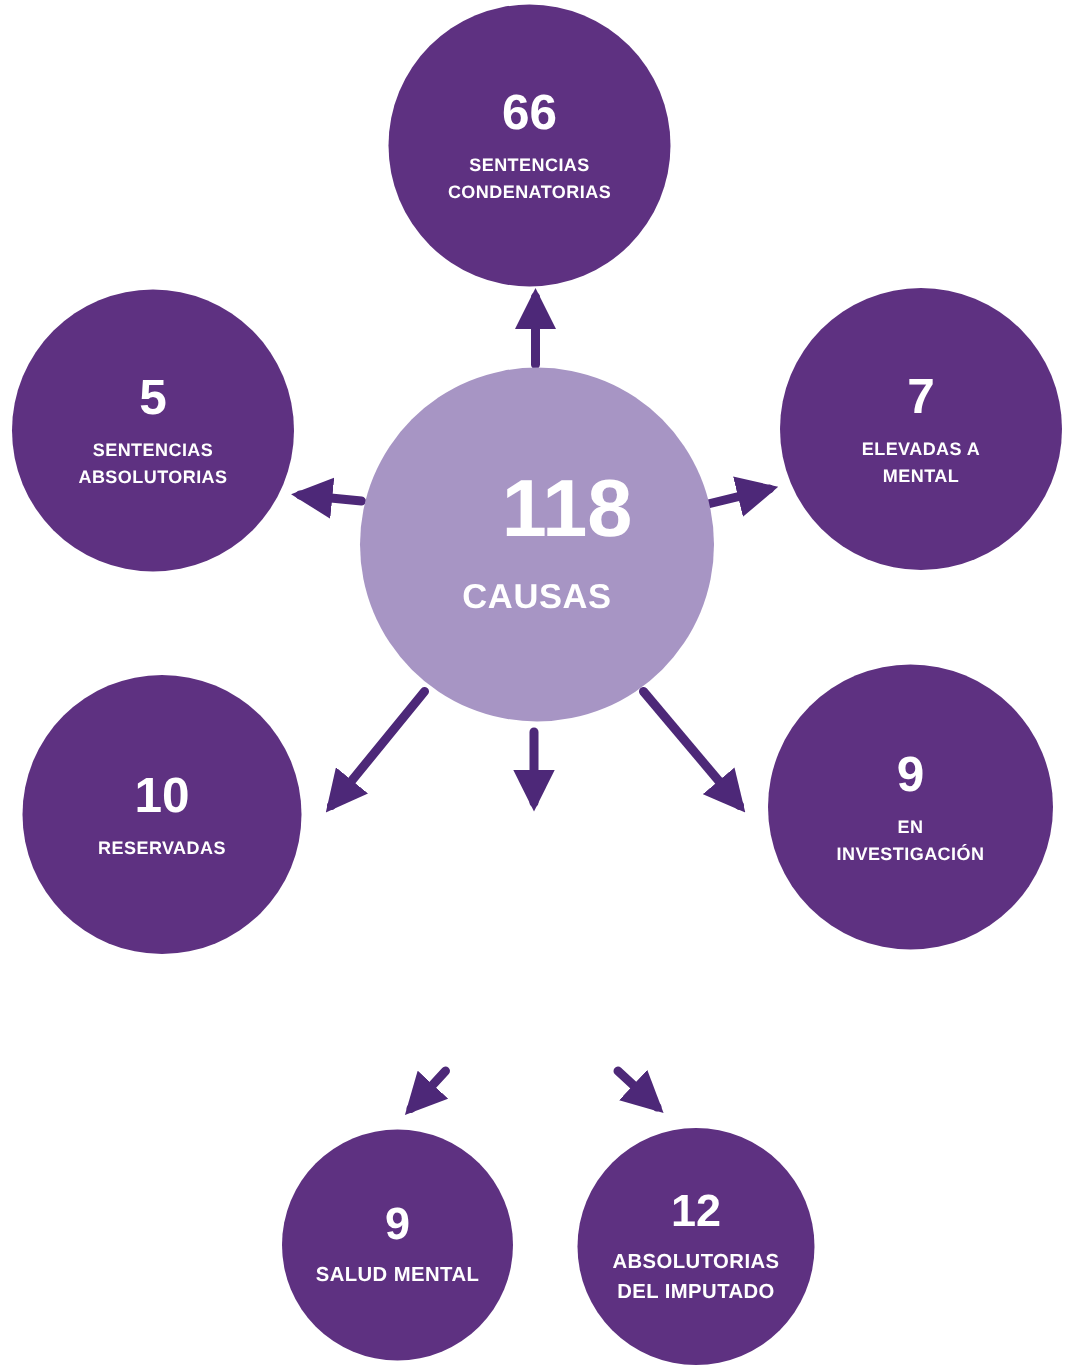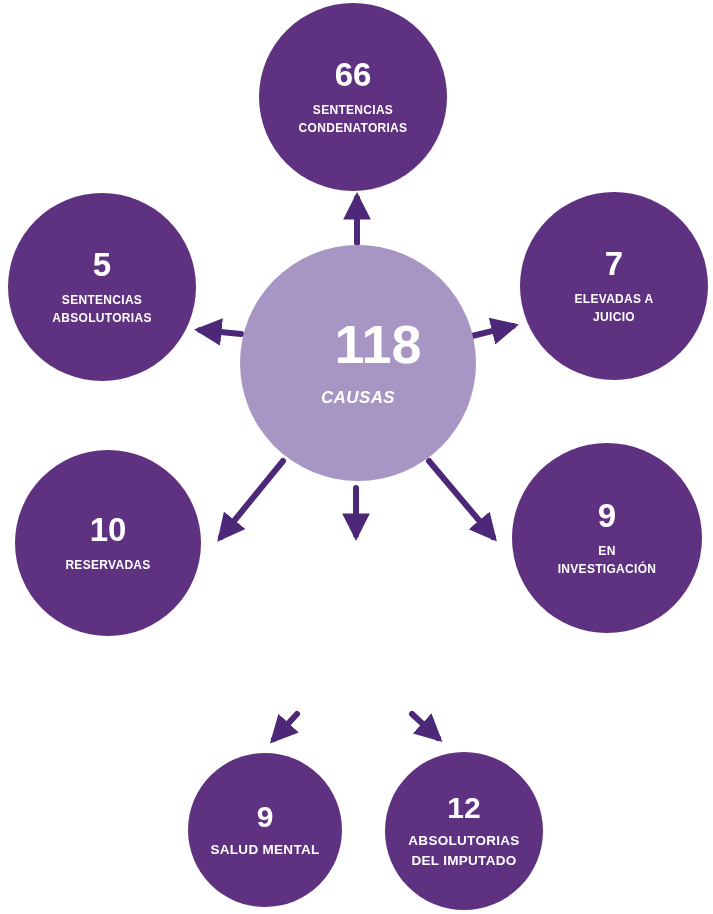--- a/index.html
+++ b/index.html
@@ -40,21 +40,21 @@
     margin-bottom: 7px;
   }
   .num-small { font-size: 30px; }
   .num-center { font-size: 54px; margin-bottom: 10px; margin-left: 40px; }
   .lbl {
     font-weight: 700;
     font-size: 12px;
     line-height: 1.5;
     letter-spacing: 0.3px;
   }
-  .lbl-center { font-size: 17px; line-height: 1.55; letter-spacing: 0.4px; font-style: italic; }
+  .lbl-center { font-size: 23px; line-height: 1.55; letter-spacing: 0.4px; }
   .lbl-sm { font-size: 13.5px; }
   .arrows-layer {
     position: absolute;
     left: 0; top: 0;
     width: 713px; height: 914px;
     pointer-events: none;
   }
   .arrows-layer line {
     stroke: var(--arrow);
     stroke-width: 6;
@@ -96,21 +96,21 @@
 
   <div class="node" style="left:8px; top:193px; width:188px; height:188px;">
     <div class="num">5</div>
     <div class="lbl">SENTENCIAS</div>
     <div class="lbl">ABSOLUTORIAS</div>
   </div>
 
   <div class="node" style="left:520px; top:192px; width:188px; height:188px;">
     <div class="num">7</div>
     <div class="lbl">ELEVADAS A</div>
-    <div class="lbl">JUICIO</div>
+    <div class="lbl">MENTAL</div>
   </div>
 
   <div class="node" style="left:15px; top:450px; width:186px; height:186px;">
     <div class="num">10</div>
     <div class="lbl">RESERVADAS</div>
   </div>
 
   <div class="node" style="left:512px; top:443px; width:190px; height:190px;">
     <div class="num">9</div>
     <div class="lbl">EN</div>

